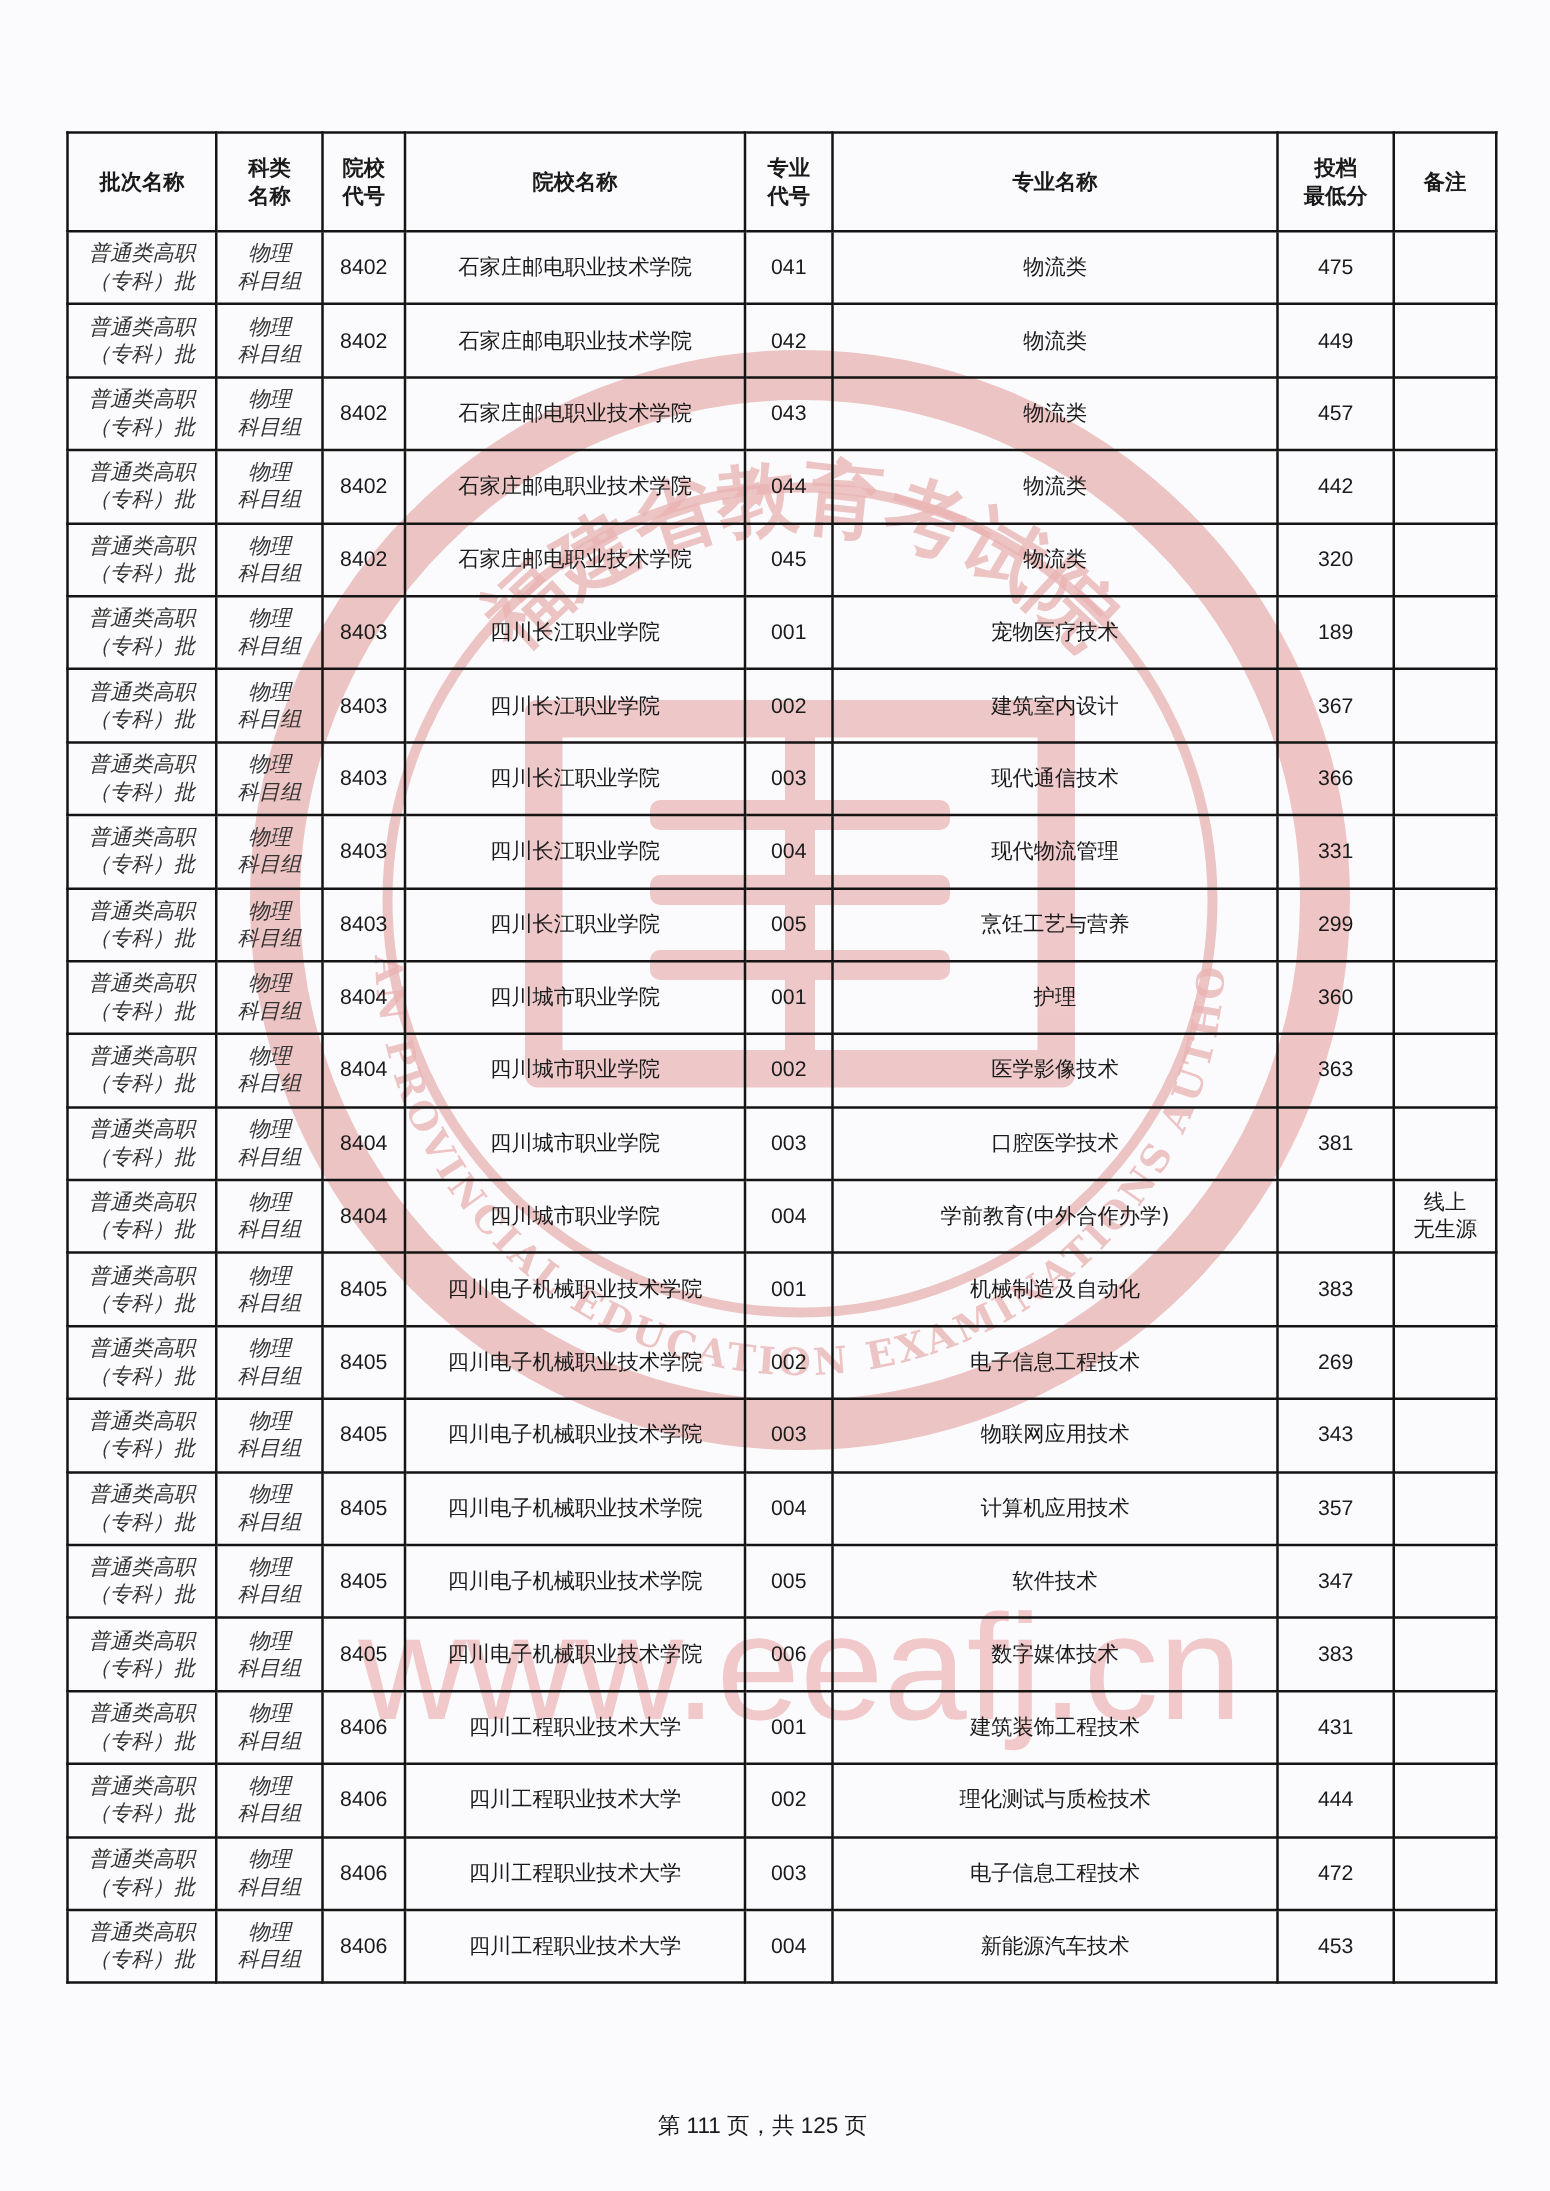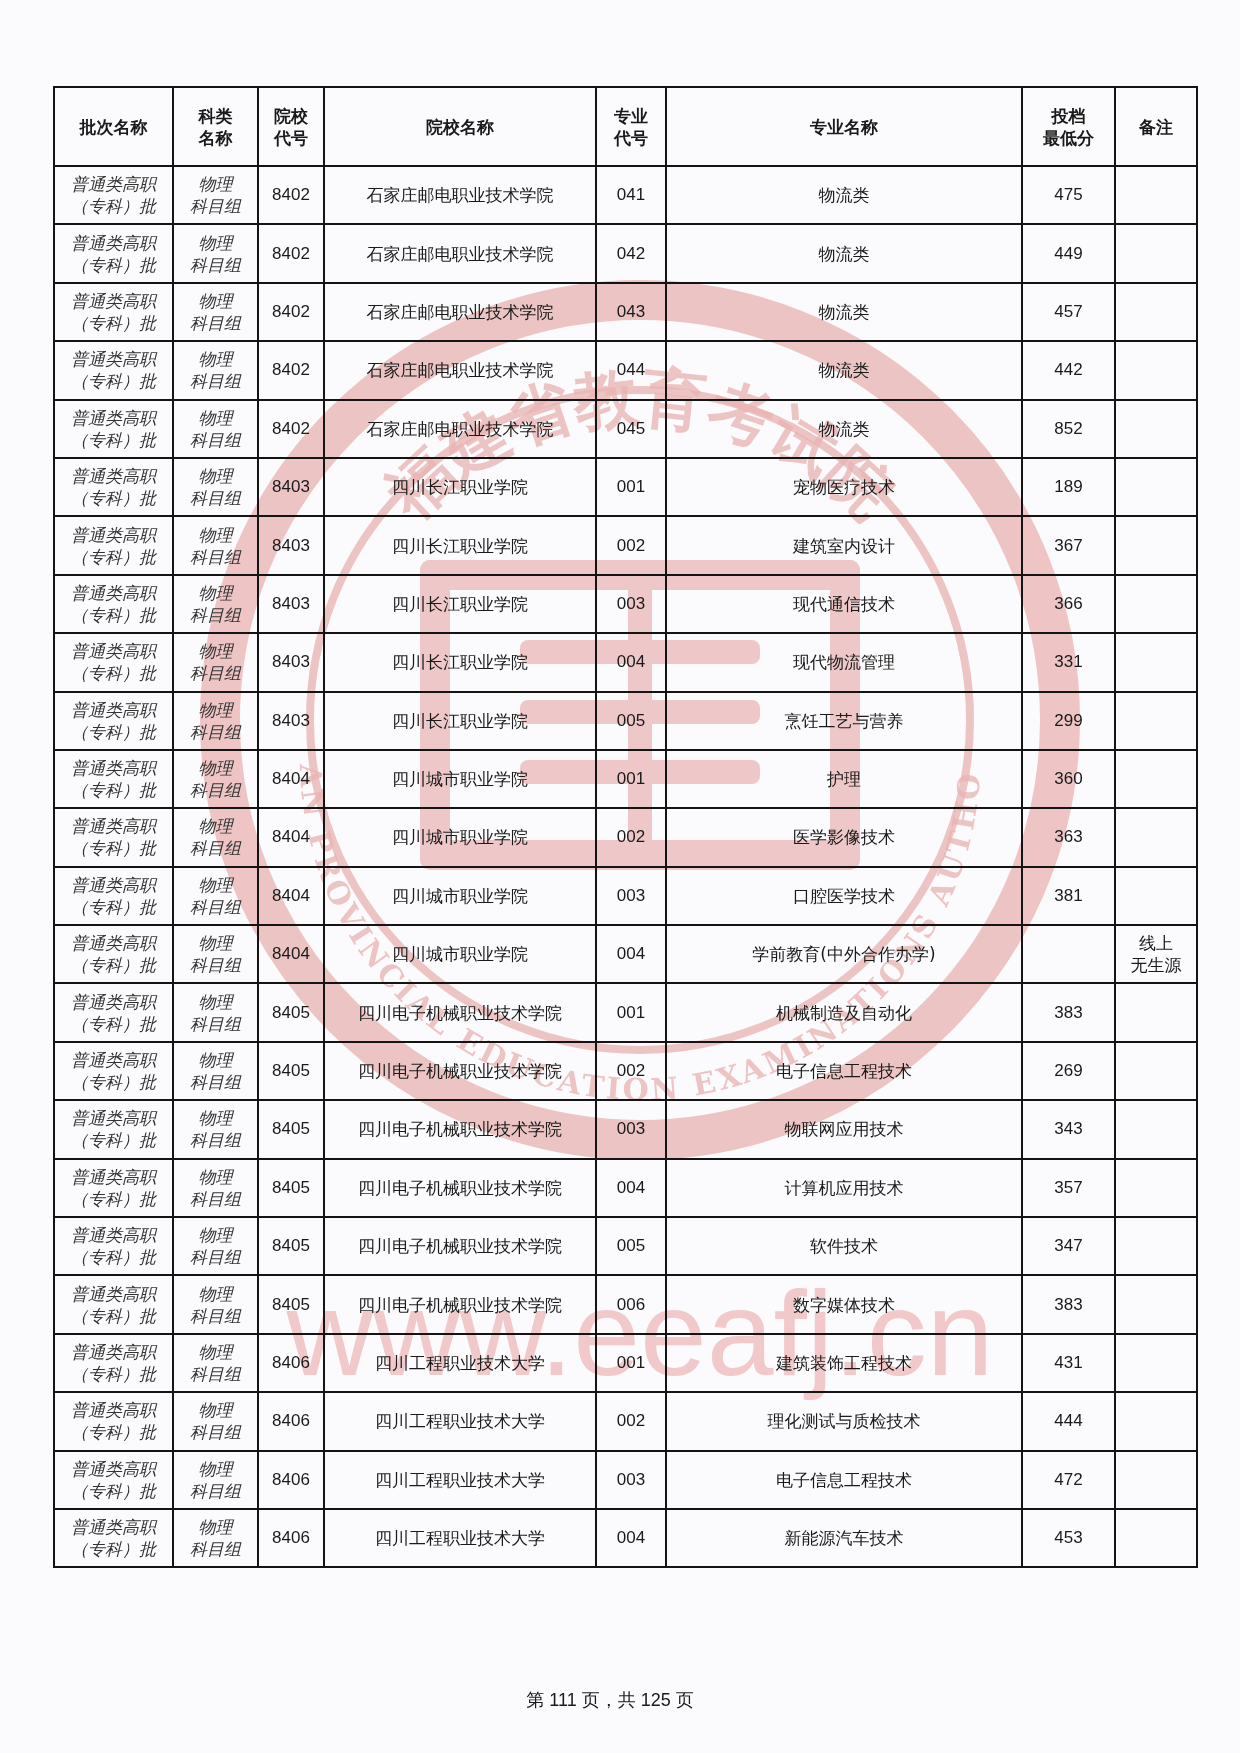--- a/index.html
+++ b/index.html
@@ -10,21 +10,21 @@
     overflow: hidden;
     font-family: "DejaVu Sans", "Liberation Sans", sans-serif;
     color: #1a1a1a;
   }
   .watermark {
     position: absolute; left: 0; top: 0; width: 1240px; height: 1753px;
     pointer-events: none; z-index: 1;
   }
   table.grid {
     position: absolute;
-    left: 53px; top: 86px;
+    left: 53px; top: 105px;
     border-collapse: collapse;
     table-layout: fixed;
     z-index: 2;
   }
   table.grid td, table.grid th {
     border: 2px solid #141414;
     padding: 0;
     text-align: center;
     vertical-align: middle;
     font-size: 17px;
@@ -142,21 +142,21 @@
         <td class="num">442</td>
         <td class="note"><span></span></td>
       </tr>
       <tr>
         <td class="batch"><span>普通类高职</span><br><span>（专科）批</span></td>
         <td class="subj"><span>物理</span><br><span>科目组</span></td>
         <td class="num">8402</td>
         <td class="left">石家庄邮电职业技术学院</td>
         <td class="num">045</td>
         <td class="left">物流类</td>
-        <td class="num">852</td>
+        <td class="num">320</td>
         <td class="note"><span></span></td>
       </tr>
       <tr>
         <td class="batch"><span>普通类高职</span><br><span>（专科）批</span></td>
         <td class="subj"><span>物理</span><br><span>科目组</span></td>
         <td class="num">8403</td>
         <td class="left">四川长江职业学院</td>
         <td class="num">001</td>
         <td class="left">宠物医疗技术</td>
         <td class="num">189</td>

